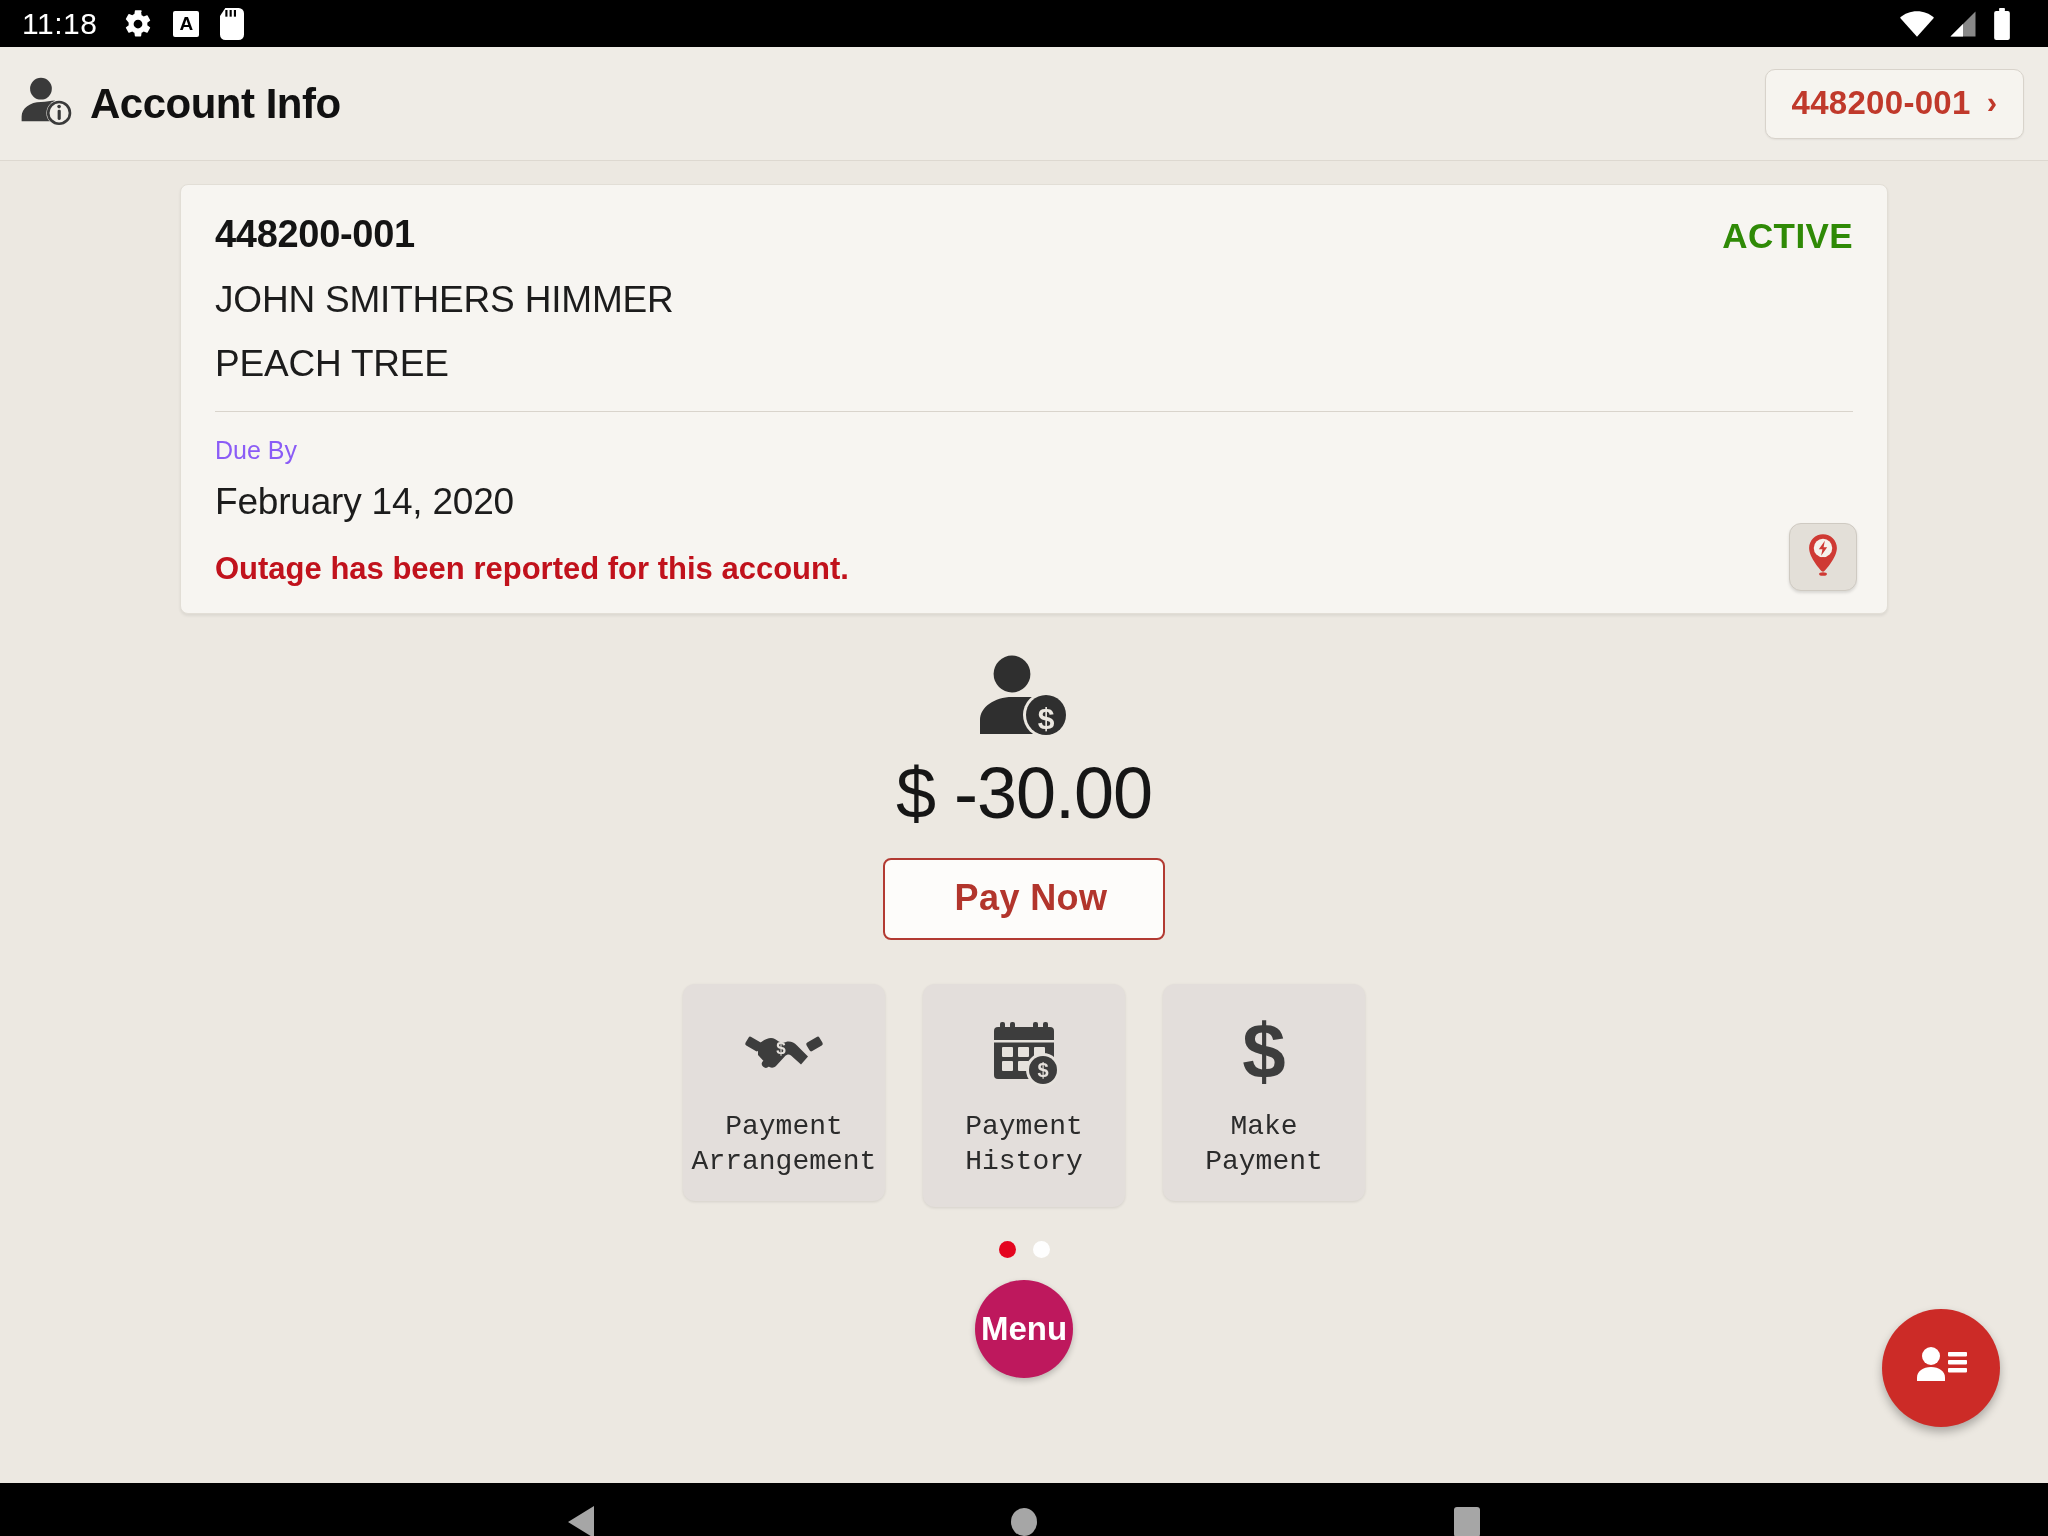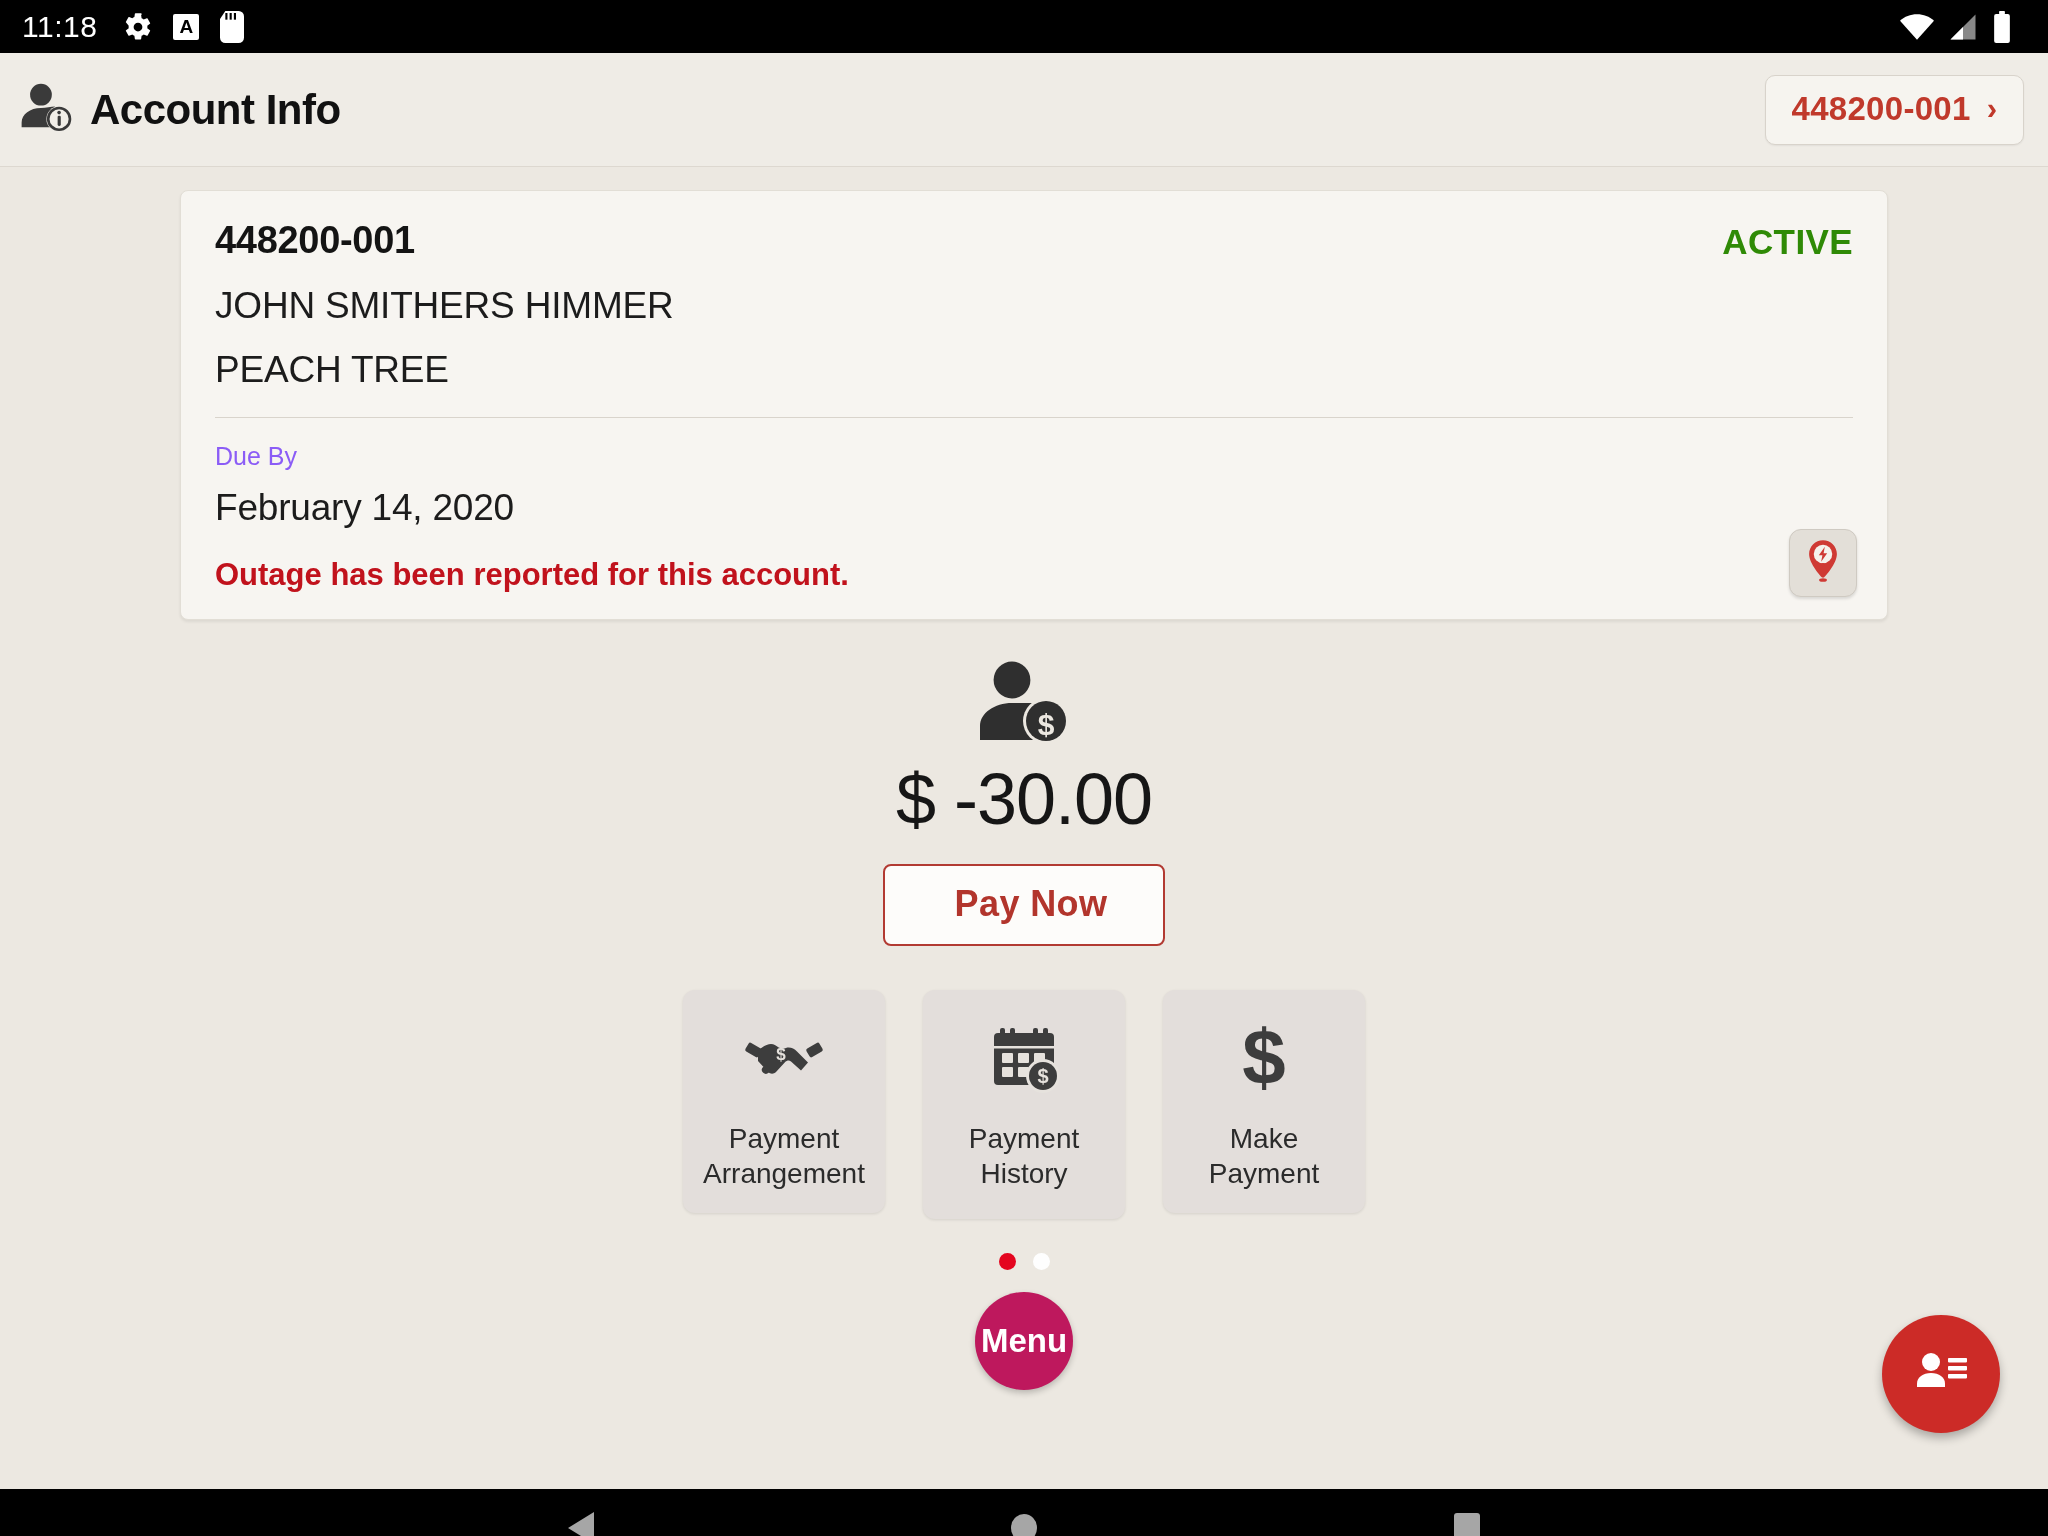--- a/index.html
+++ b/index.html
@@ -7,21 +7,21 @@
     width: 2048px;
     height: 1536px;
     overflow: hidden;
     background: #ece8e1;
     font-family: "Liberation Sans", sans-serif;
     -webkit-font-smoothing: antialiased;
   }
 
   
   .statusbar {
-    height: 53px;
+    height: 47px;
     background: #000;
     display: flex;
     align-items: center;
     padding: 0 22px;
     color: #fff;
   }
   .statusbar .clock {
     font-size: 30px;
     letter-spacing: 0.5px;
     font-family: "Liberation Sans", sans-serif;
@@ -209,25 +209,26 @@
     border-radius: 12px;
     padding: 28px 10px 22px 10px;
     display: flex;
     flex-direction: column;
     align-items: center;
     box-shadow: 0 1px 3px rgba(0,0,0,0.10);
   }
   .tile.tall { padding-bottom: 28px; }
   .tile-icon { height: 82px; display: flex; align-items: center; justify-content: center; }
   .tile-label {
-    margin-top: 22px;
+    margin-top: 16px;
     font-size: 28px;
     line-height: 1.24;
     color: #2b2b2b;
     text-align: center;
+    font-family: Liberation Mono, monospace;
   }
 
   
   .dots {
     margin-top: 34px;
     display: flex;
     justify-content: center;
     gap: 17px;
   }
   .dot { width: 17px; height: 17px; border-radius: 50%; }

